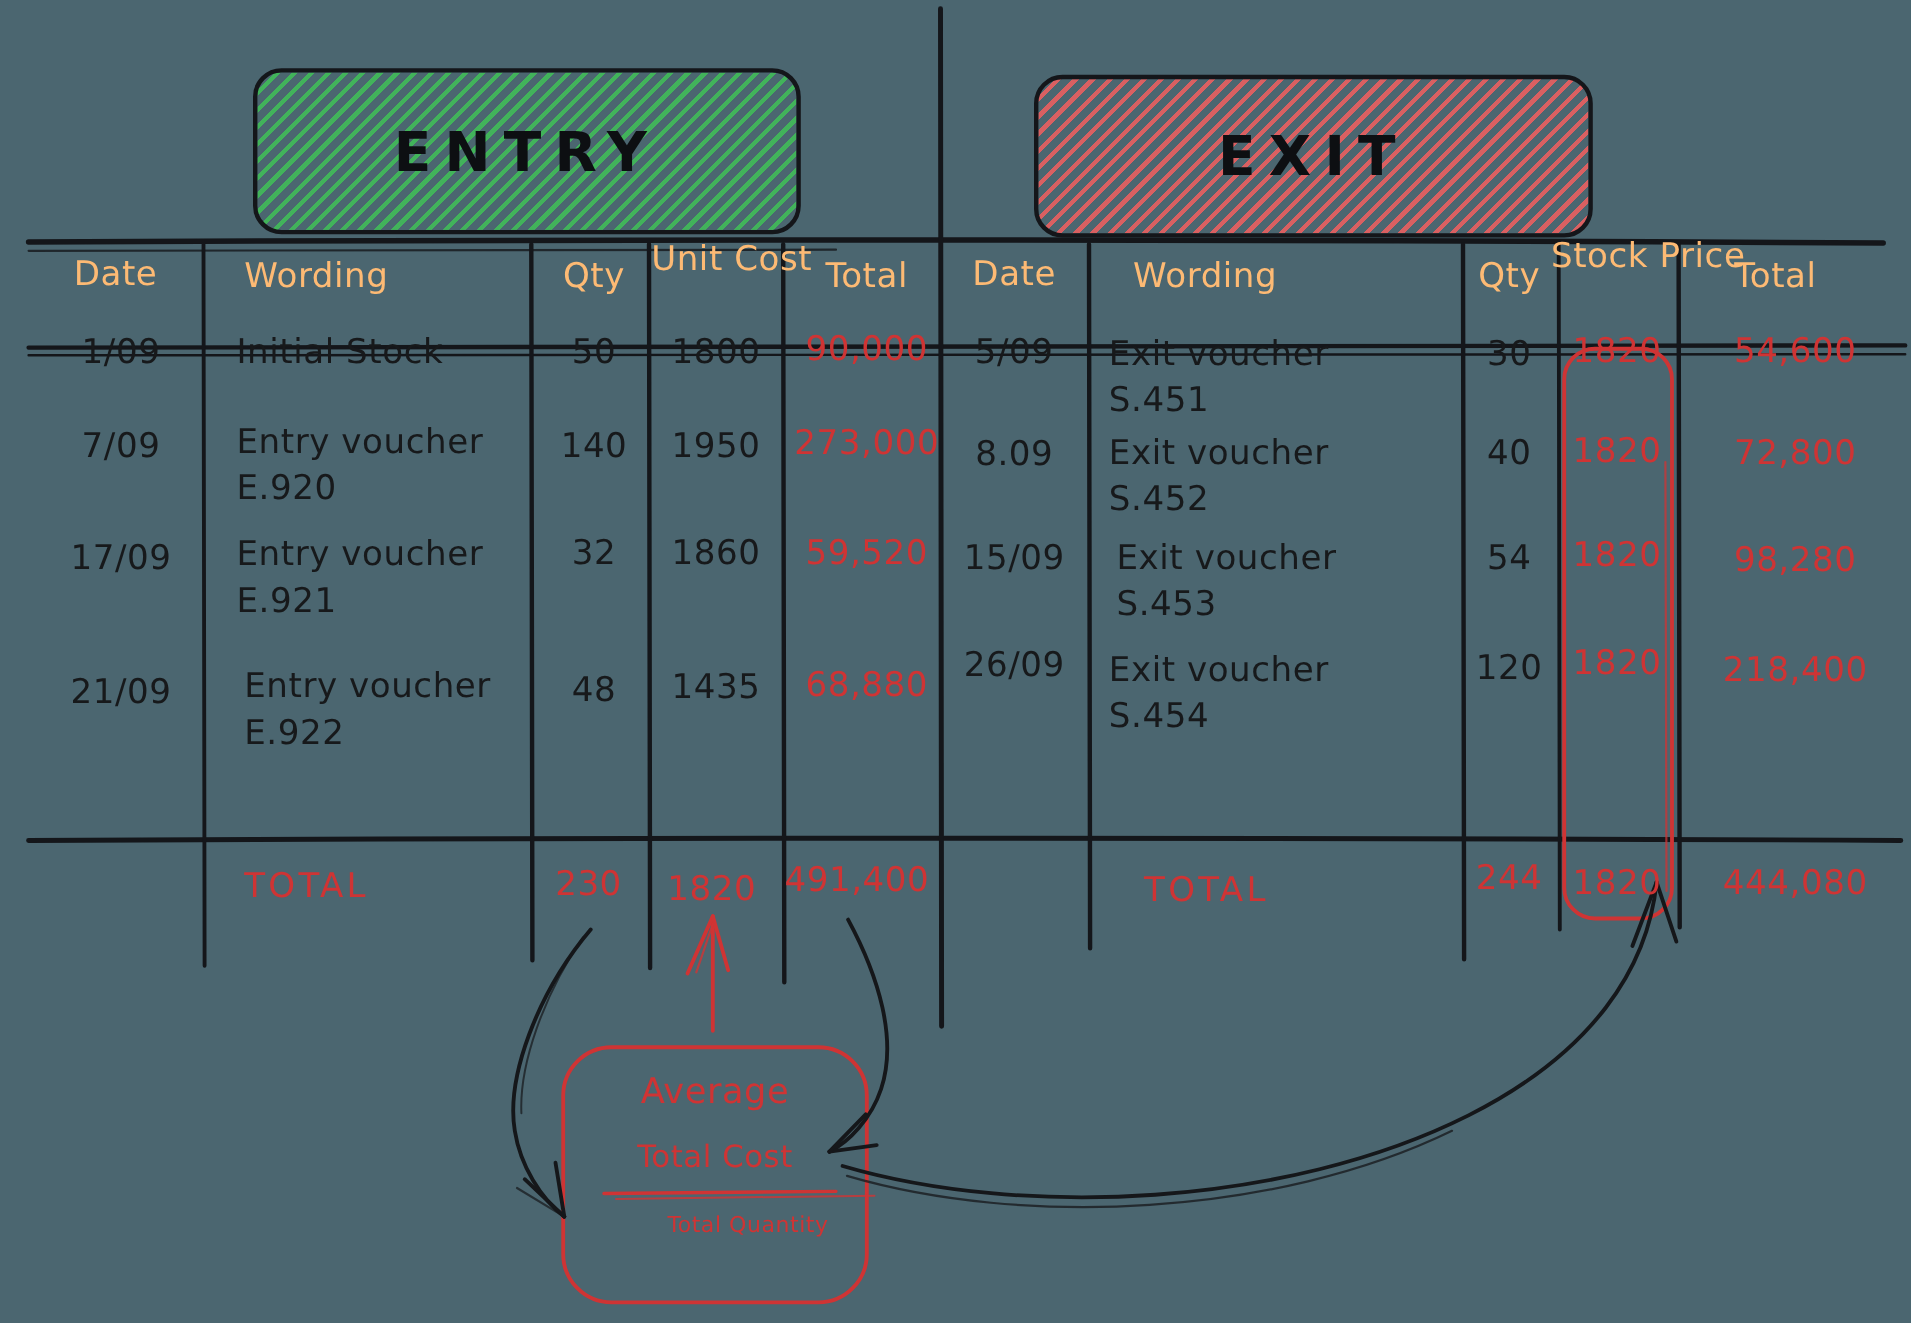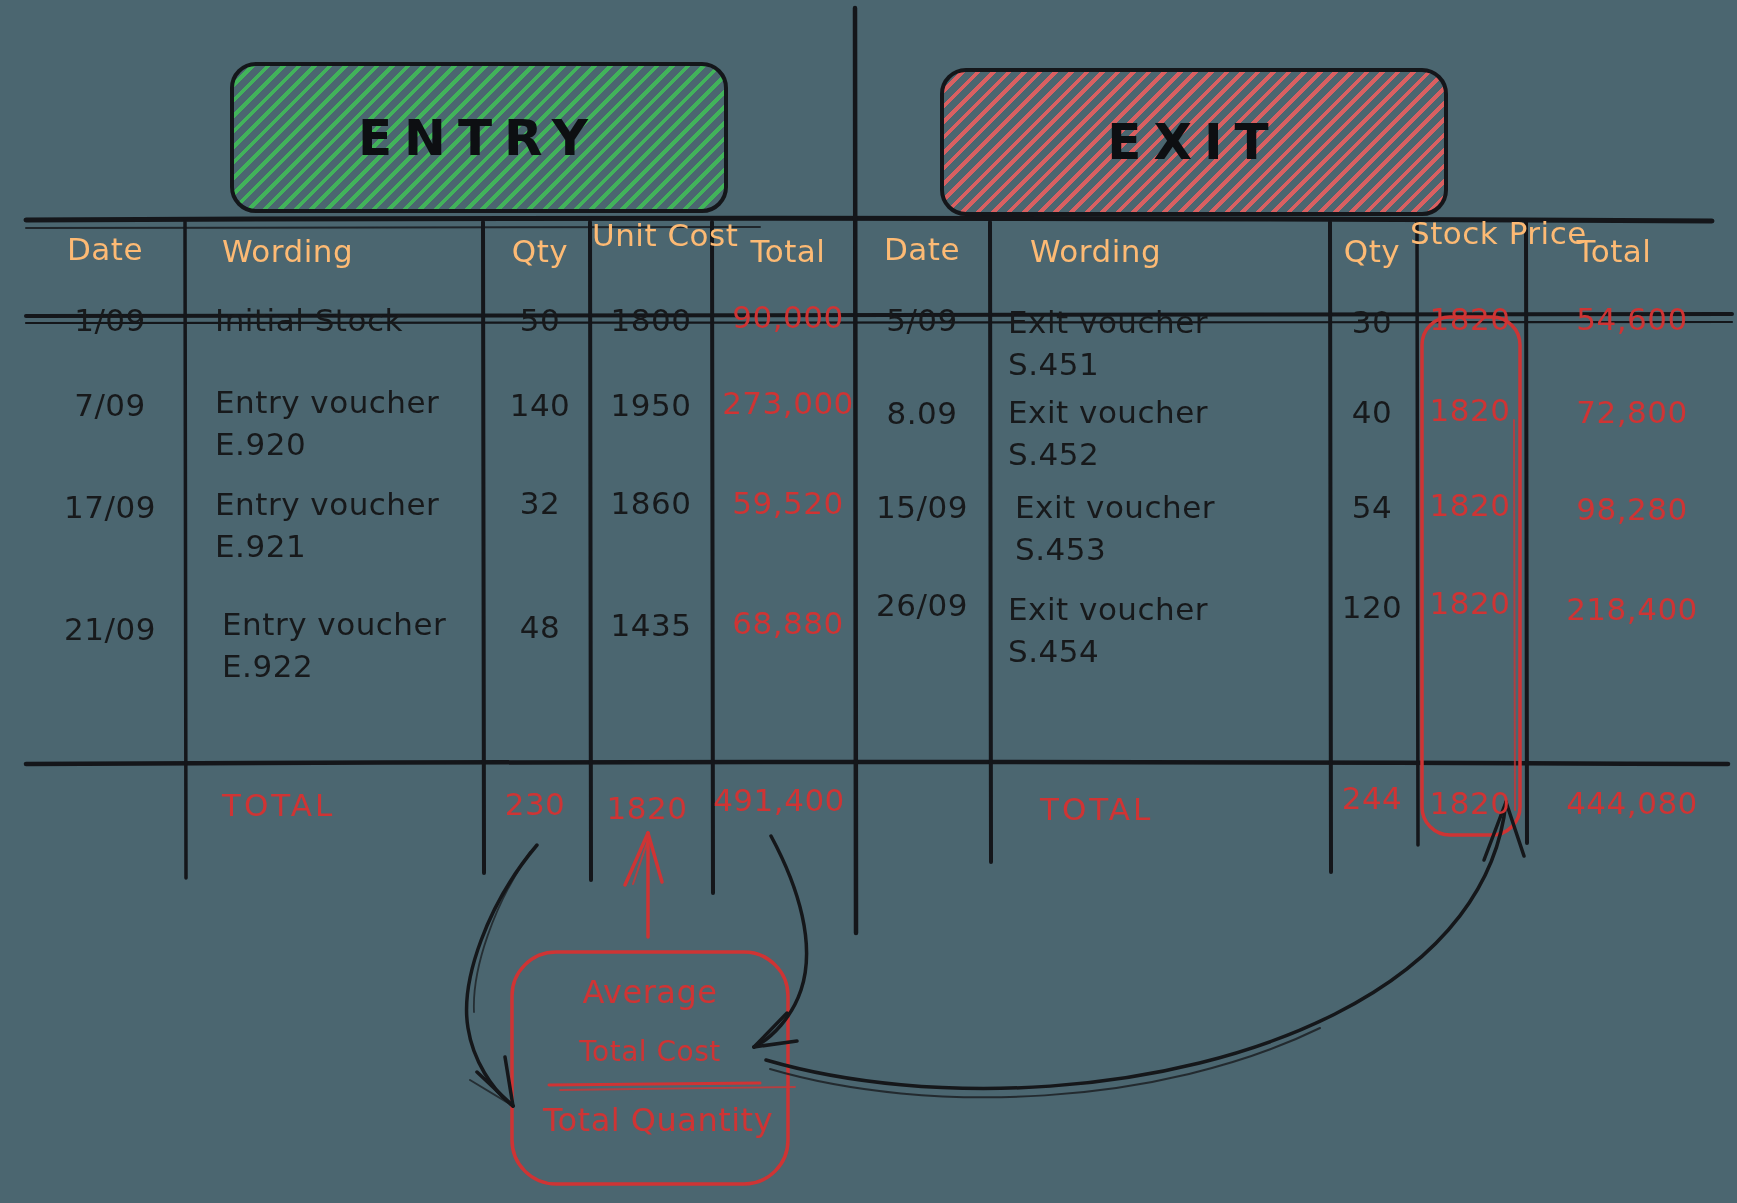--- a/index.html
+++ b/index.html
@@ -164,15 +164,15 @@
   <span class="t c red" style="left:647px;top:791px;">1820</span>
   <span class="t c red" style="left:779px;top:783px;">491,400</span>
 
   <span class="t red tot" style="left:1040px;top:792px;">TOTAL</span>
   <span class="t c red" style="left:1372px;top:781px;">244</span>
   <span class="t c red" style="left:1470px;top:786px;">1820</span>
   <span class="t c red" style="left:1632px;top:786px;">444,080</span>
 
   <span class="t c red" style="left:650px;top:974px;font-size:32px;">Average</span>
   <span class="t c red" style="left:650px;top:1036px;font-size:28px;">Total Cost</span>
-  <span class="t c red" style="left:658px;top:1102px;font-size:32px;">Total Quantity</span>
+  <span class="t c red" style="left:680px;top:1102px;font-size:20px;">Total Quantity</span>
 
 </div>
 
 </body></html>

